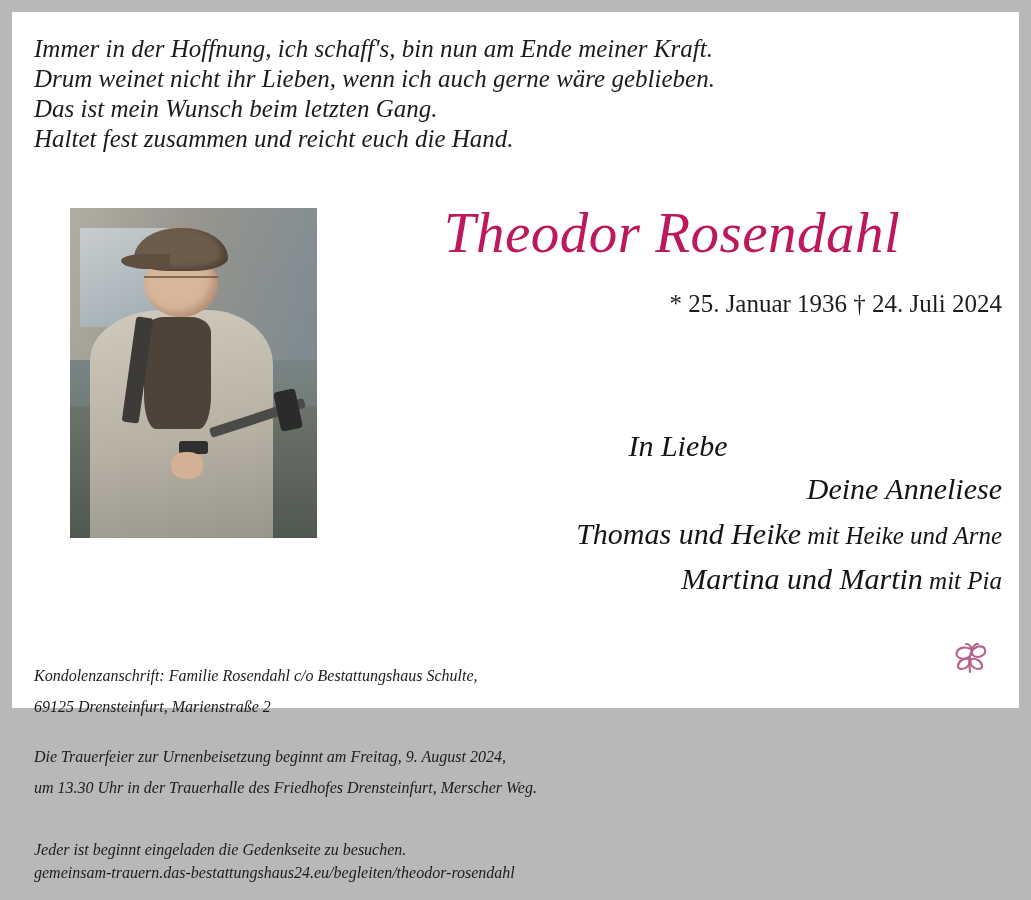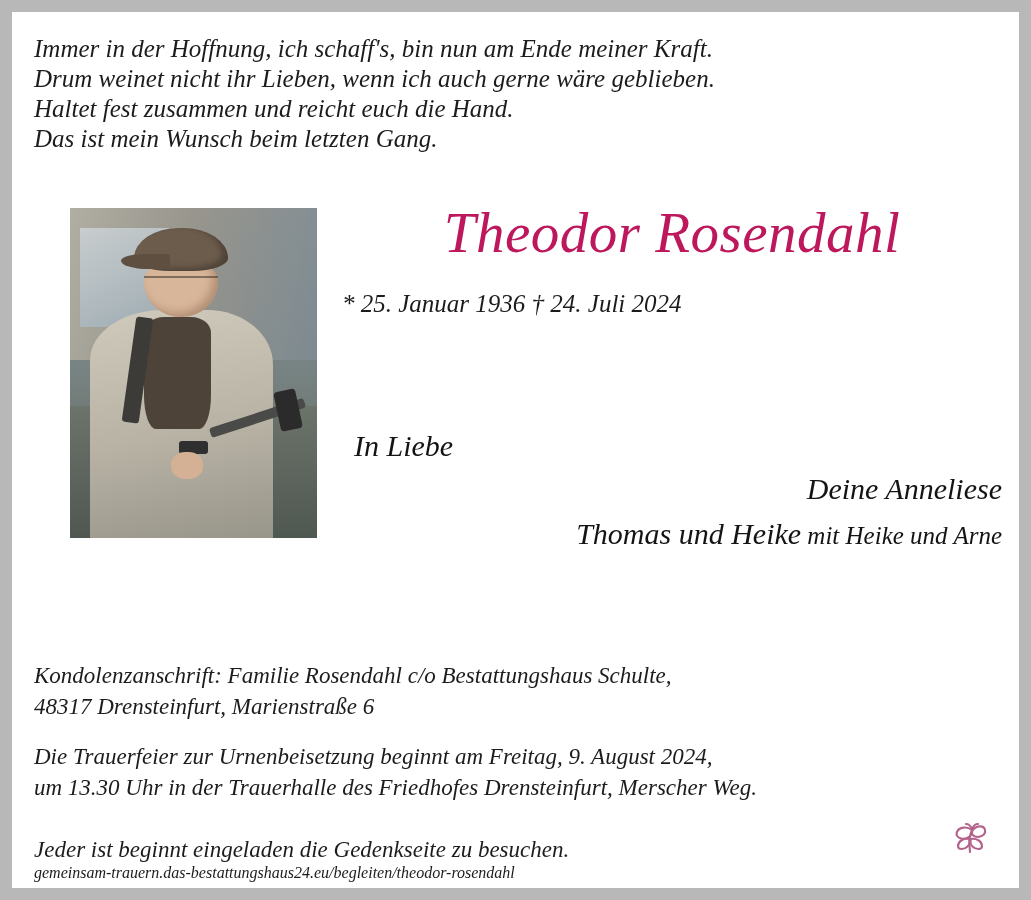--- a/index.html
+++ b/index.html
@@ -11,21 +11,21 @@
     height: 900px;
     background: #b8b8b8;
     font-family: "Liberation Serif", serif;
     overflow: hidden;
   }
   .page {
     position: absolute;
     left: 12px;
     top: 12px;
     width: 1007px;
-    height: 876px;
+    height: 696px;
     background: #ffffff;
     box-sizing: border-box;
   }
 
   
   .poem {
     position: absolute;
     left: 22px;
     top: 22px;
     width: 800px;
@@ -167,23 +167,22 @@
     font-style: italic;
     color: #be185d;
     letter-spacing: .5px;
     white-space: nowrap;
   }
   .dates {
     position: absolute;
     left: 330px;
     top: 278px;
     width: 660px;
-    text-align: left;
+    text-align: right;
     font-size: 25px;
-    font-style: italic;
     color: #1c1c1c;
     white-space: nowrap;
   }
   .gratitude {
     position: absolute;
     left: 332px;
     top: 355px;
     width: 660px;
     text-align: center;
     font-size: 21px;
@@ -199,34 +198,34 @@
     top: 412px;
     width: 660px;
     font-style: italic;
     color: #141414;
   }
   .family .line {
     text-align: right;
     line-height: 43px;
     white-space: nowrap;
   }
-  .family .l0 { font-size: 30px; text-align: left; padding-left: 12px; }
+  .family .l0 { font-size: 30px; text-align: center; padding-left: 12px; }
   .family .l1 { font-size: 30px; }
   .family .l2 { font-size: 30px; }
   .family .l3 { font-size: 30px; }
   .family .l4 { font-size: 30px; }
   .family .small { font-size: 25px; }
 
   
   .para {
     position: absolute;
     left: 22px;
     font-style: italic;
     color: #1c1c1c;
-    font-size: 23px;
+    font-size: 16px;
     line-height: 31px;
   }
   .para div { white-space: nowrap; }
   .p-kondolenz { top: 648px; }
   .p-trauerfeier { top: 729px; }
   .p-invite { top: 822px; }
   .url {
     position: absolute;
     left: 22px;
     top: 852px;
@@ -246,22 +245,22 @@
   }
 </style>
 </head>
 <body>
 
 <div class="page">
 
   <div class="poem">
     <div>Immer in der Hoffnung, ich schaff's, bin nun am Ende meiner Kraft.</div>
     <div>Drum weinet nicht ihr Lieben, wenn ich auch gerne wäre geblieben.</div>
+    <div>Das ist mein Wunsch beim letzten Gang.</div>
     <div>Haltet fest zusammen und reicht euch die Hand.</div>
-    <div>Das ist mein Wunsch beim letzten Gang.</div>
   </div>
 
   <div class="photo-frame">
     <div class="photo-bg"></div>
     <div class="photo-wall"></div>
     <div class="photo-window"></div>
     <div class="photo-ground"></div>
     <div class="fig-body"></div>
     <div class="fig-vest"></div>
     <div class="fig-strap"></div>
@@ -279,25 +278,28 @@
 
 
   <div class="family">
     <div class="line l0">In Liebe</div>
     <div class="line l1">
       <span>Deine Anneliese</span><span class="small"></span>
     </div>
     <div class="line l2">
       <span>Thomas und Heike</span><span class="small"> mit Heike und Arne</span>
     </div>
+    <div class="line l3">
+      <span>Martina und Martin</span><span class="small"> mit Pia</span>
+    </div>
   </div>
 
   <div class="para p-kondolenz">
     <div>Kondolenzanschrift: Familie Rosendahl c/o Bestattungshaus Schulte,</div>
-    <div>48317 Drensteinfurt, Marienstraße 6</div>
+    <div>69125 Drensteinfurt, Marienstraße 2</div>
   </div>
 
   <div class="para p-trauerfeier">
     <div>Die Trauerfeier zur Urnenbeisetzung beginnt am Freitag, 9. August 2024,</div>
     <div>um 13.30 Uhr in der Trauerhalle des Friedhofes Drensteinfurt, Merscher Weg.</div>
   </div>
 
   <div class="para p-invite">
     <div>Jeder ist beginnt eingeladen die Gedenkseite zu besuchen.</div>
   </div>

